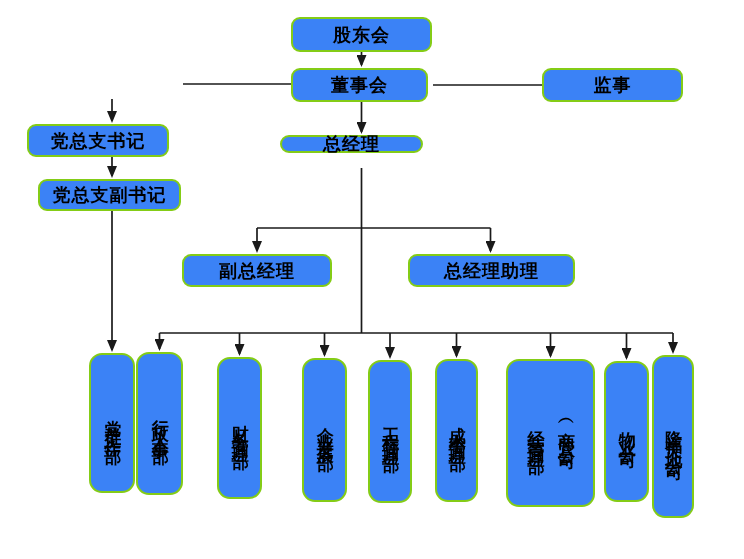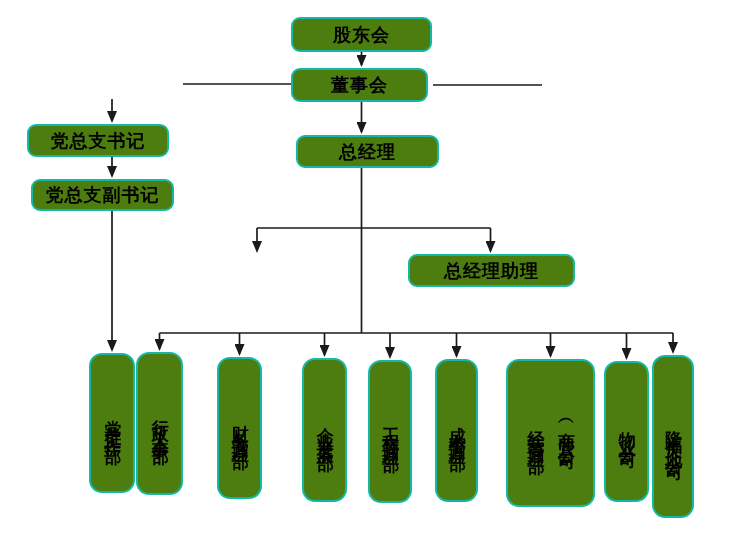--- a/index.html
+++ b/index.html
@@ -13,22 +13,22 @@
     overflow: hidden;
   }
   svg.wires {
     position: absolute;
     left: 0; top: 0;
     width: 744px; height: 559px;
   }
   .node {
     position: absolute;
     box-sizing: border-box;
-    background: #4d7c0f;
-    border: 2px solid #14b8a6;
+    background: #3b82f6;
+    border: 2px solid #84cc16;
     display: flex;
     align-items: center;
     justify-content: center;
     text-align: center;
   }
   .hbox {
     border-radius: 9px;
     font-size: 18px;
     font-weight: 600;
     letter-spacing: 1px;
@@ -97,33 +97,39 @@
 
   <div class="node hbox" style="left:291px;top:17px;width:141px;height:35px">
     <span>股东会</span>
   </div>
 
   <div class="node hbox" style="left:291px;top:68px;width:137px;height:34px">
     <span>董事会</span>
   </div>
 
 
+  <div class="node hbox" style="left:542px;top:68px;width:141px;height:34px">
+    <span>监事</span>
+  </div>
 
   <div class="node hbox" style="left:27px;top:124px;width:142px;height:33px">
     <span>党总支书记</span>
   </div>
 
-  <div class="node hbox" style="left:31px;top:179px;width:143px;height:32px">
+  <div class="node hbox" style="left:38px;top:179px;width:143px;height:32px">
     <span>党总支副书记</span>
   </div>
 
-  <div class="node hbox" style="left:296px;top:135px;width:143px;height:33px">
+  <div class="node hbox" style="left:280px;top:135px;width:143px;height:18px">
     <span>总经理</span>
   </div>
 
+  <div class="node hbox" style="left:182px;top:254px;width:150px;height:33px">
+    <span>副总经理</span>
+  </div>
 
   <div class="node hbox" style="left:408px;top:254px;width:167px;height:33px">
     <span>总经理助理</span>
   </div>
 
   <div class="node vbox" style="left:89px;top:353px;width:46px;height:140px">
     <span class="vtext">党群工作部</span>
   </div>
 
   <div class="node vbox" style="left:136px;top:352px;width:47px;height:143px">

